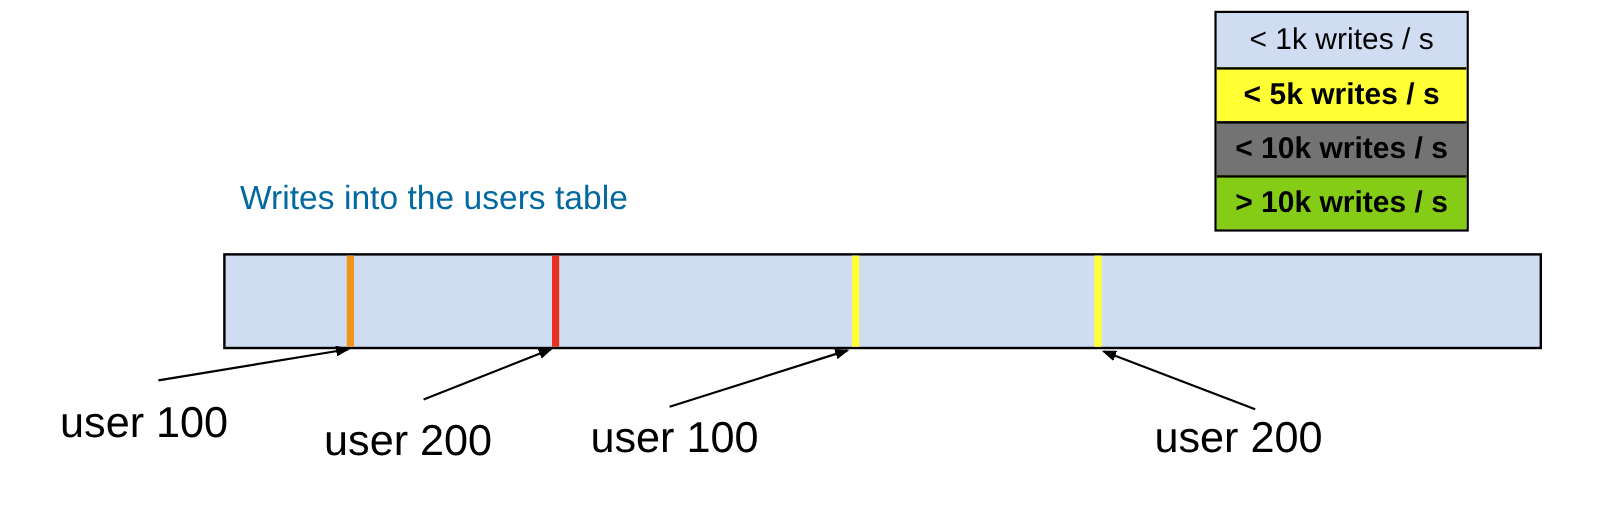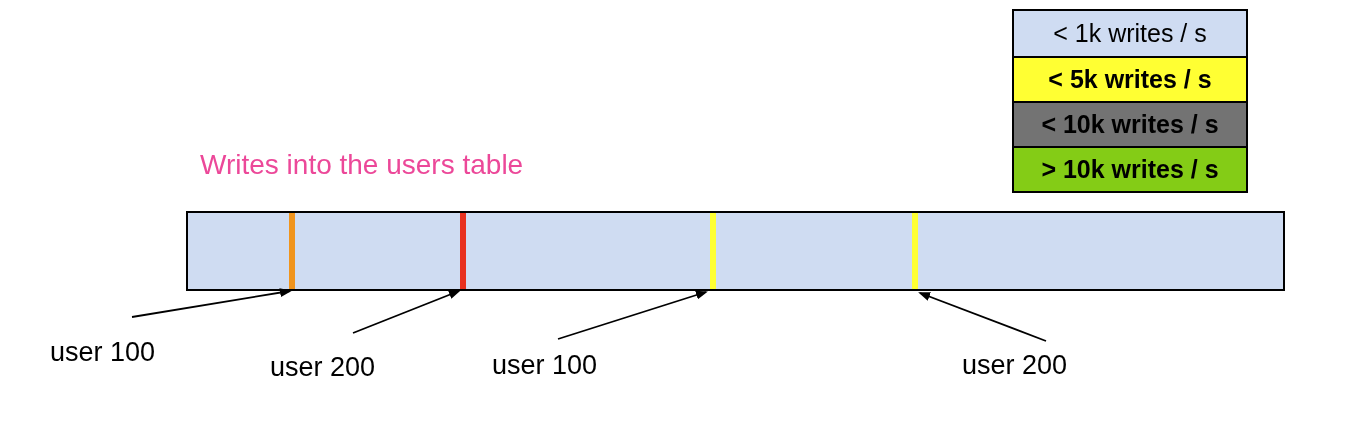--- a/index.html
+++ b/index.html
@@ -13,30 +13,30 @@
     background: #ffffff;
     overflow: hidden;
   }
 
   .diagram-title {
     position: absolute;
     left: 200px;
     top: 148px;
     font-size: 28px;
     line-height: 34px;
-    color: #ec4899;
+    color: #0369a1;
     white-space: nowrap;
   }
 
   
   .legend {
     position: absolute;
     left: 1012px;
     top: 9px;
-    width: 236px;
+    width: 212px;
     border: 2px solid #000000;
     text-align: right;
   }
   .legend-row {
     height: 45px;
     display: flex;
     align-items: center;
     justify-content: center;
     font-size: 25px;
     white-space: nowrap;
@@ -71,21 +71,21 @@
     position: absolute;
     left: 0; top: 0;
     width: 1350px;
     height: 422px;
     pointer-events: none;
   }
 
   
   .user-label {
     position: absolute;
-    font-size: 27px;
+    font-size: 36px;
     line-height: 32px;
     white-space: nowrap;
   }
   .label-user100 { left: 50px;  top: 336px; }
   .label-user200 { left: 270px; top: 351px; }
   .label-user300 { left: 492px; top: 349px; }
   .label-user400 { left: 962px; top: 349px; }
 </style>
 </head>
 <body>

